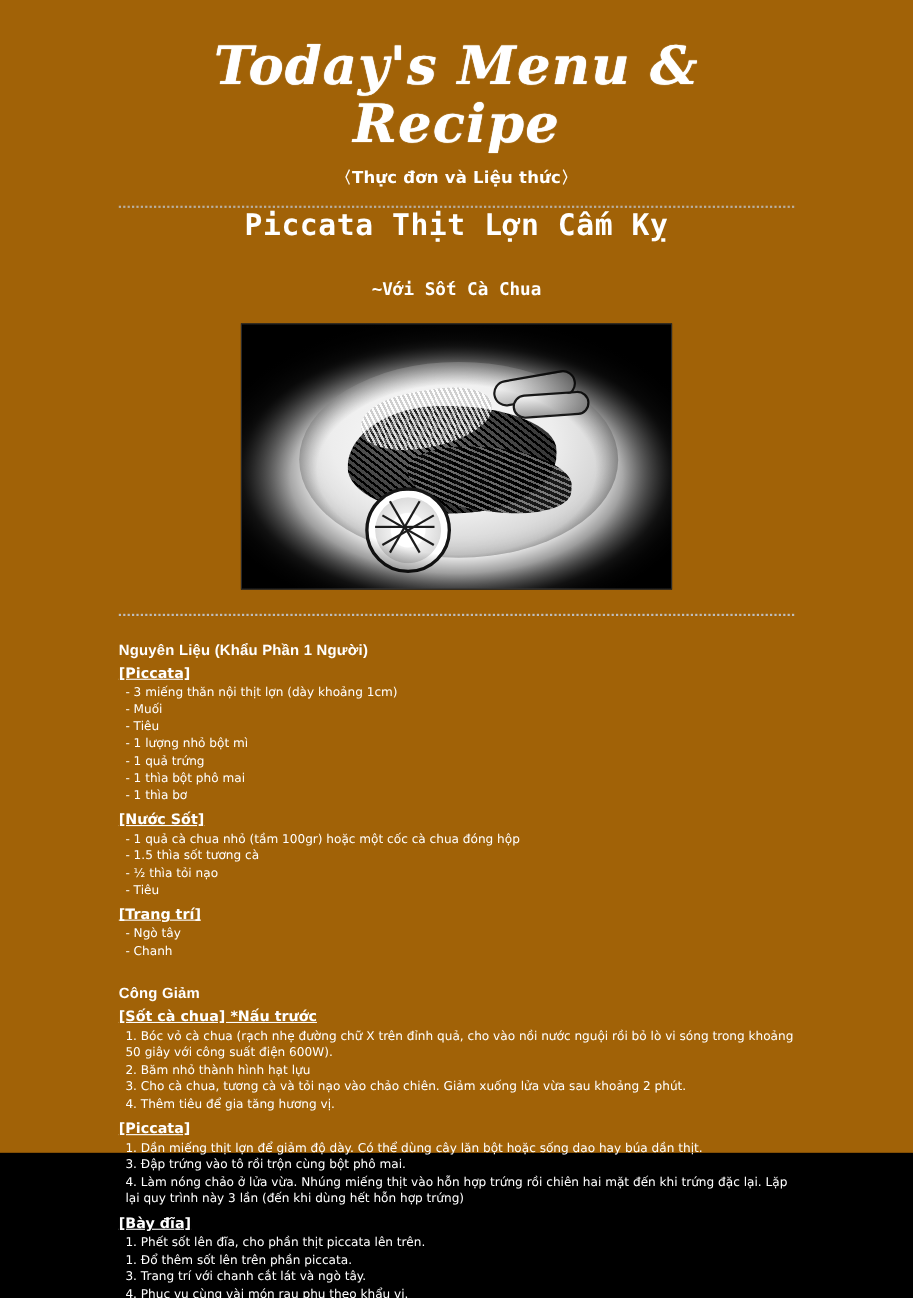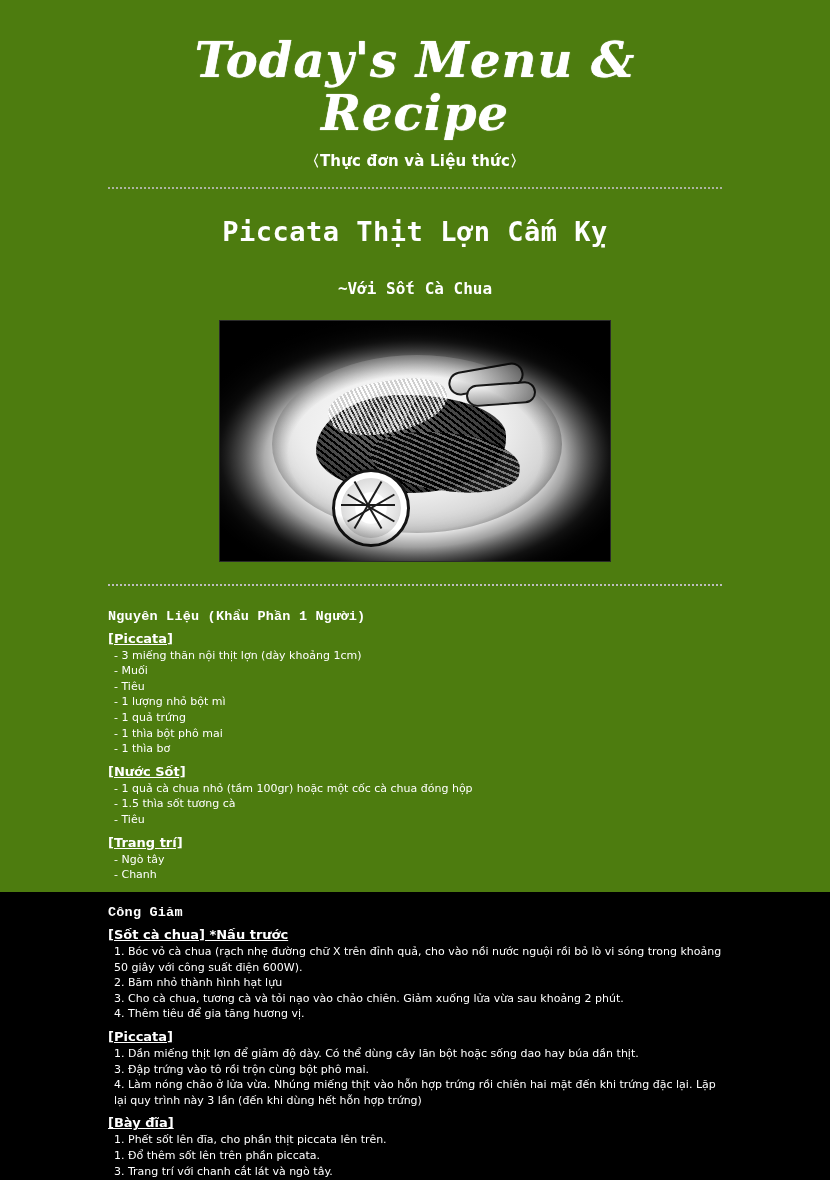--- a/index.html
+++ b/index.html
@@ -10,22 +10,22 @@
   body {
     width: 830px;
     height: 1180px;
     overflow: hidden;
     font-family: "DejaVu Sans", sans-serif;
     color: #ffffff;
   }
   .page {
     position: relative;
     width: 830px;
-    height: 892px;
-    background: #4d7c0f;
+    height: 1048px;
+    background: #a16207;
     box-sizing: border-box;
     padding: 0 108px;
   }
   .masthead {
     text-align: center;
     padding-top: 34px;
   }
   .masthead-title {
     font-family: "DejaVu Serif", serif;
     font-style: italic;
@@ -49,21 +49,20 @@
     height: 1px;
     border-top: 2px dotted #bdbdbd;
     opacity: 0.85;
   }
   .recipe-title {
     text-align: center;
     font-family: "DejaVu Sans Mono", monospace;
     font-weight: bold;
     font-size: 27px;
     letter-spacing: 0.5px;
-    margin-top: 26px;
     color: #ffffff;
   }
   .recipe-subtitle {
     text-align: center;
     font-family: "DejaVu Sans Mono", monospace;
     font-weight: bold;
     font-size: 16px;
     margin-top: 32px;
     color: #ffffff;
   }
@@ -180,21 +179,21 @@
 
   .body-rule {
     margin-top: 22px;
     height: 1px;
     border-top: 2px dotted #bdbdbd;
   }
   .content {
     margin-top: 8px;
   }
   h3.section-head {
-    font-family: Liberation Mono, monospace;
+    font-family: Liberation Sans, sans-serif;
     font-weight: bold;
     font-size: 13.5px;
     margin: 22px 0 2px 0;
     letter-spacing: 0.2px;
   }
   h4.sub-head {
     font-family: "DejaVu Sans", sans-serif;
     font-weight: bold;
     font-size: 13px;
     margin: 7px 0 2px 0;
@@ -265,20 +264,21 @@
       <li>- 1 lượng nhỏ bột mì</li>
       <li>- 1 quả trứng</li>
       <li>- 1 thìa bột phô mai</li>
       <li>- 1 thìa bơ</li>
     </ul>
 
     <h4 class="sub-head">[Nước Sốt]</h4>
     <ul class="plain">
       <li>- 1 quả cà chua nhỏ (tầm 100gr) hoặc một cốc cà chua đóng hộp</li>
       <li>- 1.5 thìa sốt tương cà</li>
+      <li>- ½ thìa tỏi nạo</li>
       <li>- Tiêu</li>
     </ul>
 
     <h4 class="sub-head">[Trang trí]</h4>
     <ul class="plain">
       <li>- Ngò tây</li>
       <li>- Chanh</li>
     </ul>
 
     <h3 class="section-head">Công Giảm</h3>

